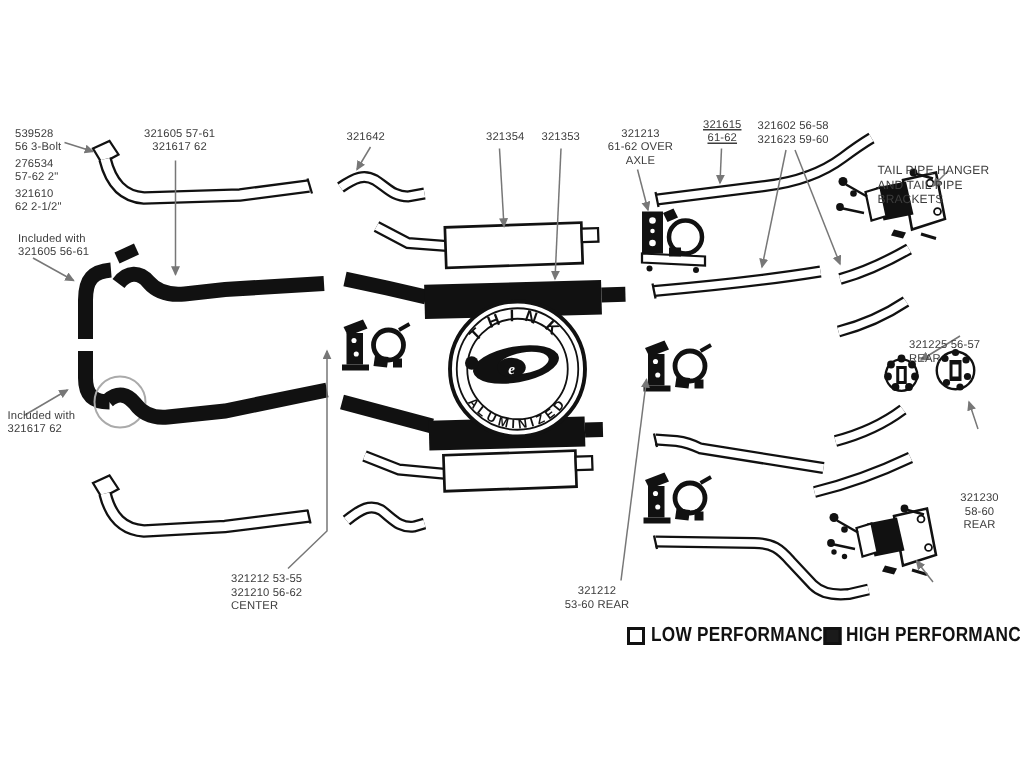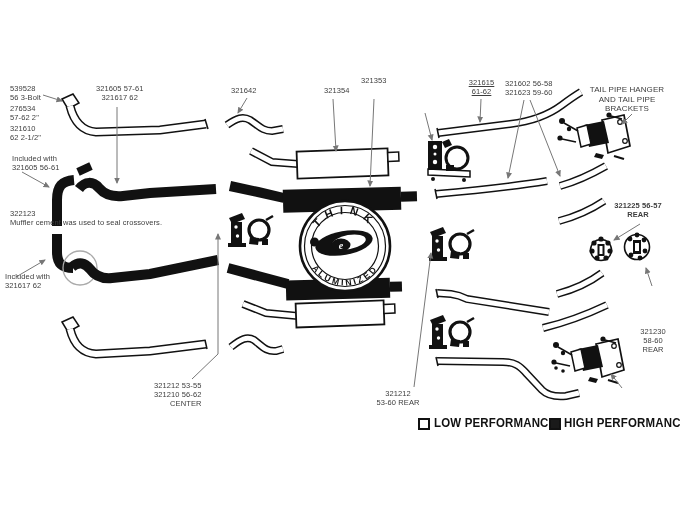--- a/index.html
+++ b/index.html
@@ -2,21 +2,21 @@
 <html><head>
 <meta charset="utf-8">
 <style>
   html,body{margin:0;padding:0;background:#fff;}
   .canvas{position:relative;width:680px;height:510px;background:#fff;overflow:hidden;
           font-family:"Liberation Sans",sans-serif;}
   .art{position:absolute;left:0;top:0;}
   .lbl{position:absolute;font-size:7.5px;line-height:1.2;color:#3d3d3d;
        white-space:pre-line;letter-spacing:0.1px;}
   .ctr{text-align:center;}
-  .rt{text-align:center;}
+  .rt{text-align:left;margin-top:24px;}
   .legend-label{position:absolute;font-weight:bold;font-size:13.5px;color:#111;
        letter-spacing:0.2px;transform:scaleX(0.85);transform-origin:left top;white-space:nowrap;}
   .legend-sq{position:absolute;width:12px;height:12px;box-sizing:border-box;border:2.2px solid #111;}
   .legend-sq.low{background:#fff;}
   .legend-sq.high{background:#1a1a1a;}
 </style>
 </head>
 <body>
 
 <div class="canvas">
@@ -262,40 +262,41 @@
   <div class="lbl" style="left:10px;top:84px;">539528
 56 3-Bolt</div>
   <div class="lbl" style="left:10px;top:104px;">276534
 57-62  2"</div>
   <div class="lbl" style="left:10px;top:124px;">321610
 62  2-1/2"</div>
   <div class="lbl" style="left:96px;top:84px;text-align:center;">321605  57-61
 321617  62</div>
   <div class="lbl" style="left:12px;top:154px;">Included with
 321605  56-61</div>
-  <div class="lbl" style="left:10px;top:209px;">322123
-Muffler cement was used to seal crossovers.</div>
   <div class="lbl" style="left:5px;top:272px;">Included with
 321617  62</div>
   <div class="lbl" style="left:231px;top:86px;">321642</div>
   <div class="lbl" style="left:324px;top:86px;">321354</div>
-  <div class="lbl" style="left:361px;top:76px;">321353</div>
+  <div class="lbl" style="left:361px;top:86px;">321353</div>
+  <div class="lbl ctr" style="left:399px;top:84px;width:56px;">321213
+61-62 OVER
+AXLE</div>
   <div class="lbl ctr" style="left:458px;top:78px;width:47px;text-decoration:underline;">321615
 61-62</div>
   <div class="lbl" style="left:505px;top:79px;">321602  56-58
 321623  59-60</div>
   <div class="lbl rt" style="left:585px;top:85px;width:84px;font-size:8px;">TAIL PIPE HANGER
 AND TAIL PIPE
 BRACKETS</div>
-  <div class="lbl rt" style="left:606px;top:201px;width:64px;font-weight:bold;">321225  56-57
+  <div class="lbl rt" style="left:606px;top:201px;width:64px;">321225  56-57
 REAR</div>
   <div class="lbl ctr" style="left:633px;top:287px;width:40px;margin-top:40px;">321230
 58-60
 REAR</div>
-  <div class="lbl" style="left:154px;top:381px;text-align:right;">321212  53-55
+  <div class="lbl" style="left:154px;top:381px;">321212  53-55
 321210  56-62
 CENTER</div>
   <div class="lbl ctr" style="left:374px;top:389px;width:48px;">321212
 53-60 REAR</div>
 
   <div class="legend-sq low" style="left:418px;top:418px;"></div>
   <div class="legend-label" style="left:434px;top:415px;">LOW PERFORMANCE</div>
   <div class="legend-sq high" style="left:549px;top:418px;"></div>
   <div class="legend-label" style="left:564px;top:415px;">HIGH PERFORMANCE</div>
 

